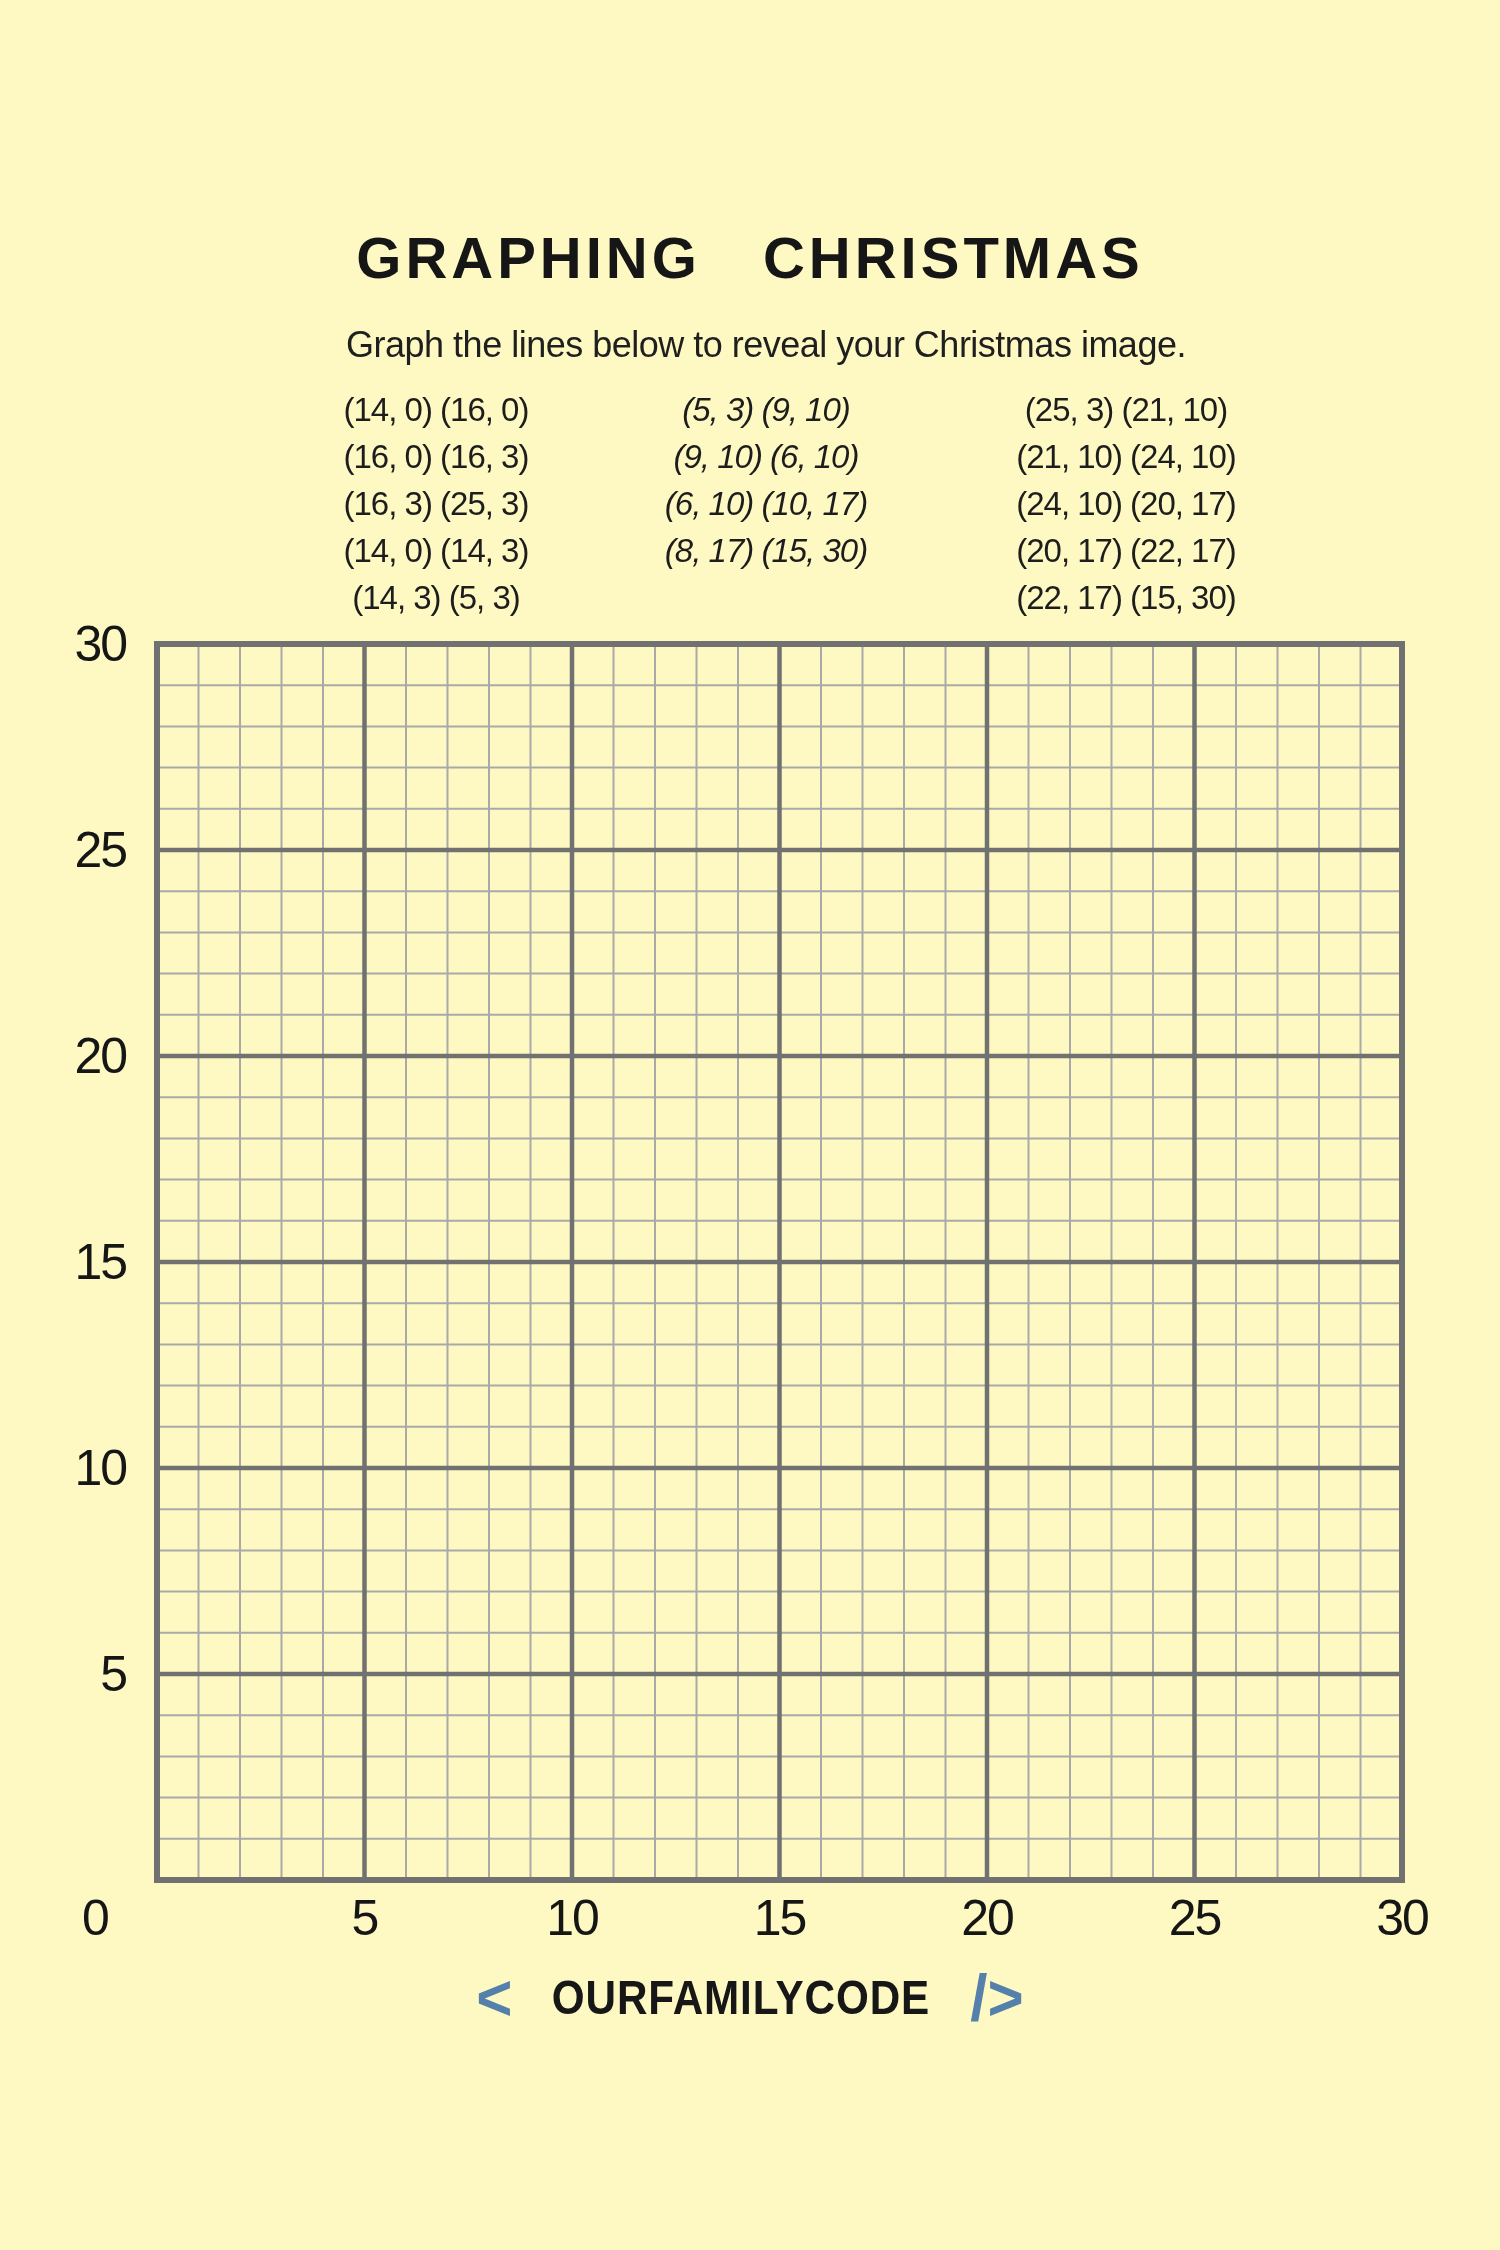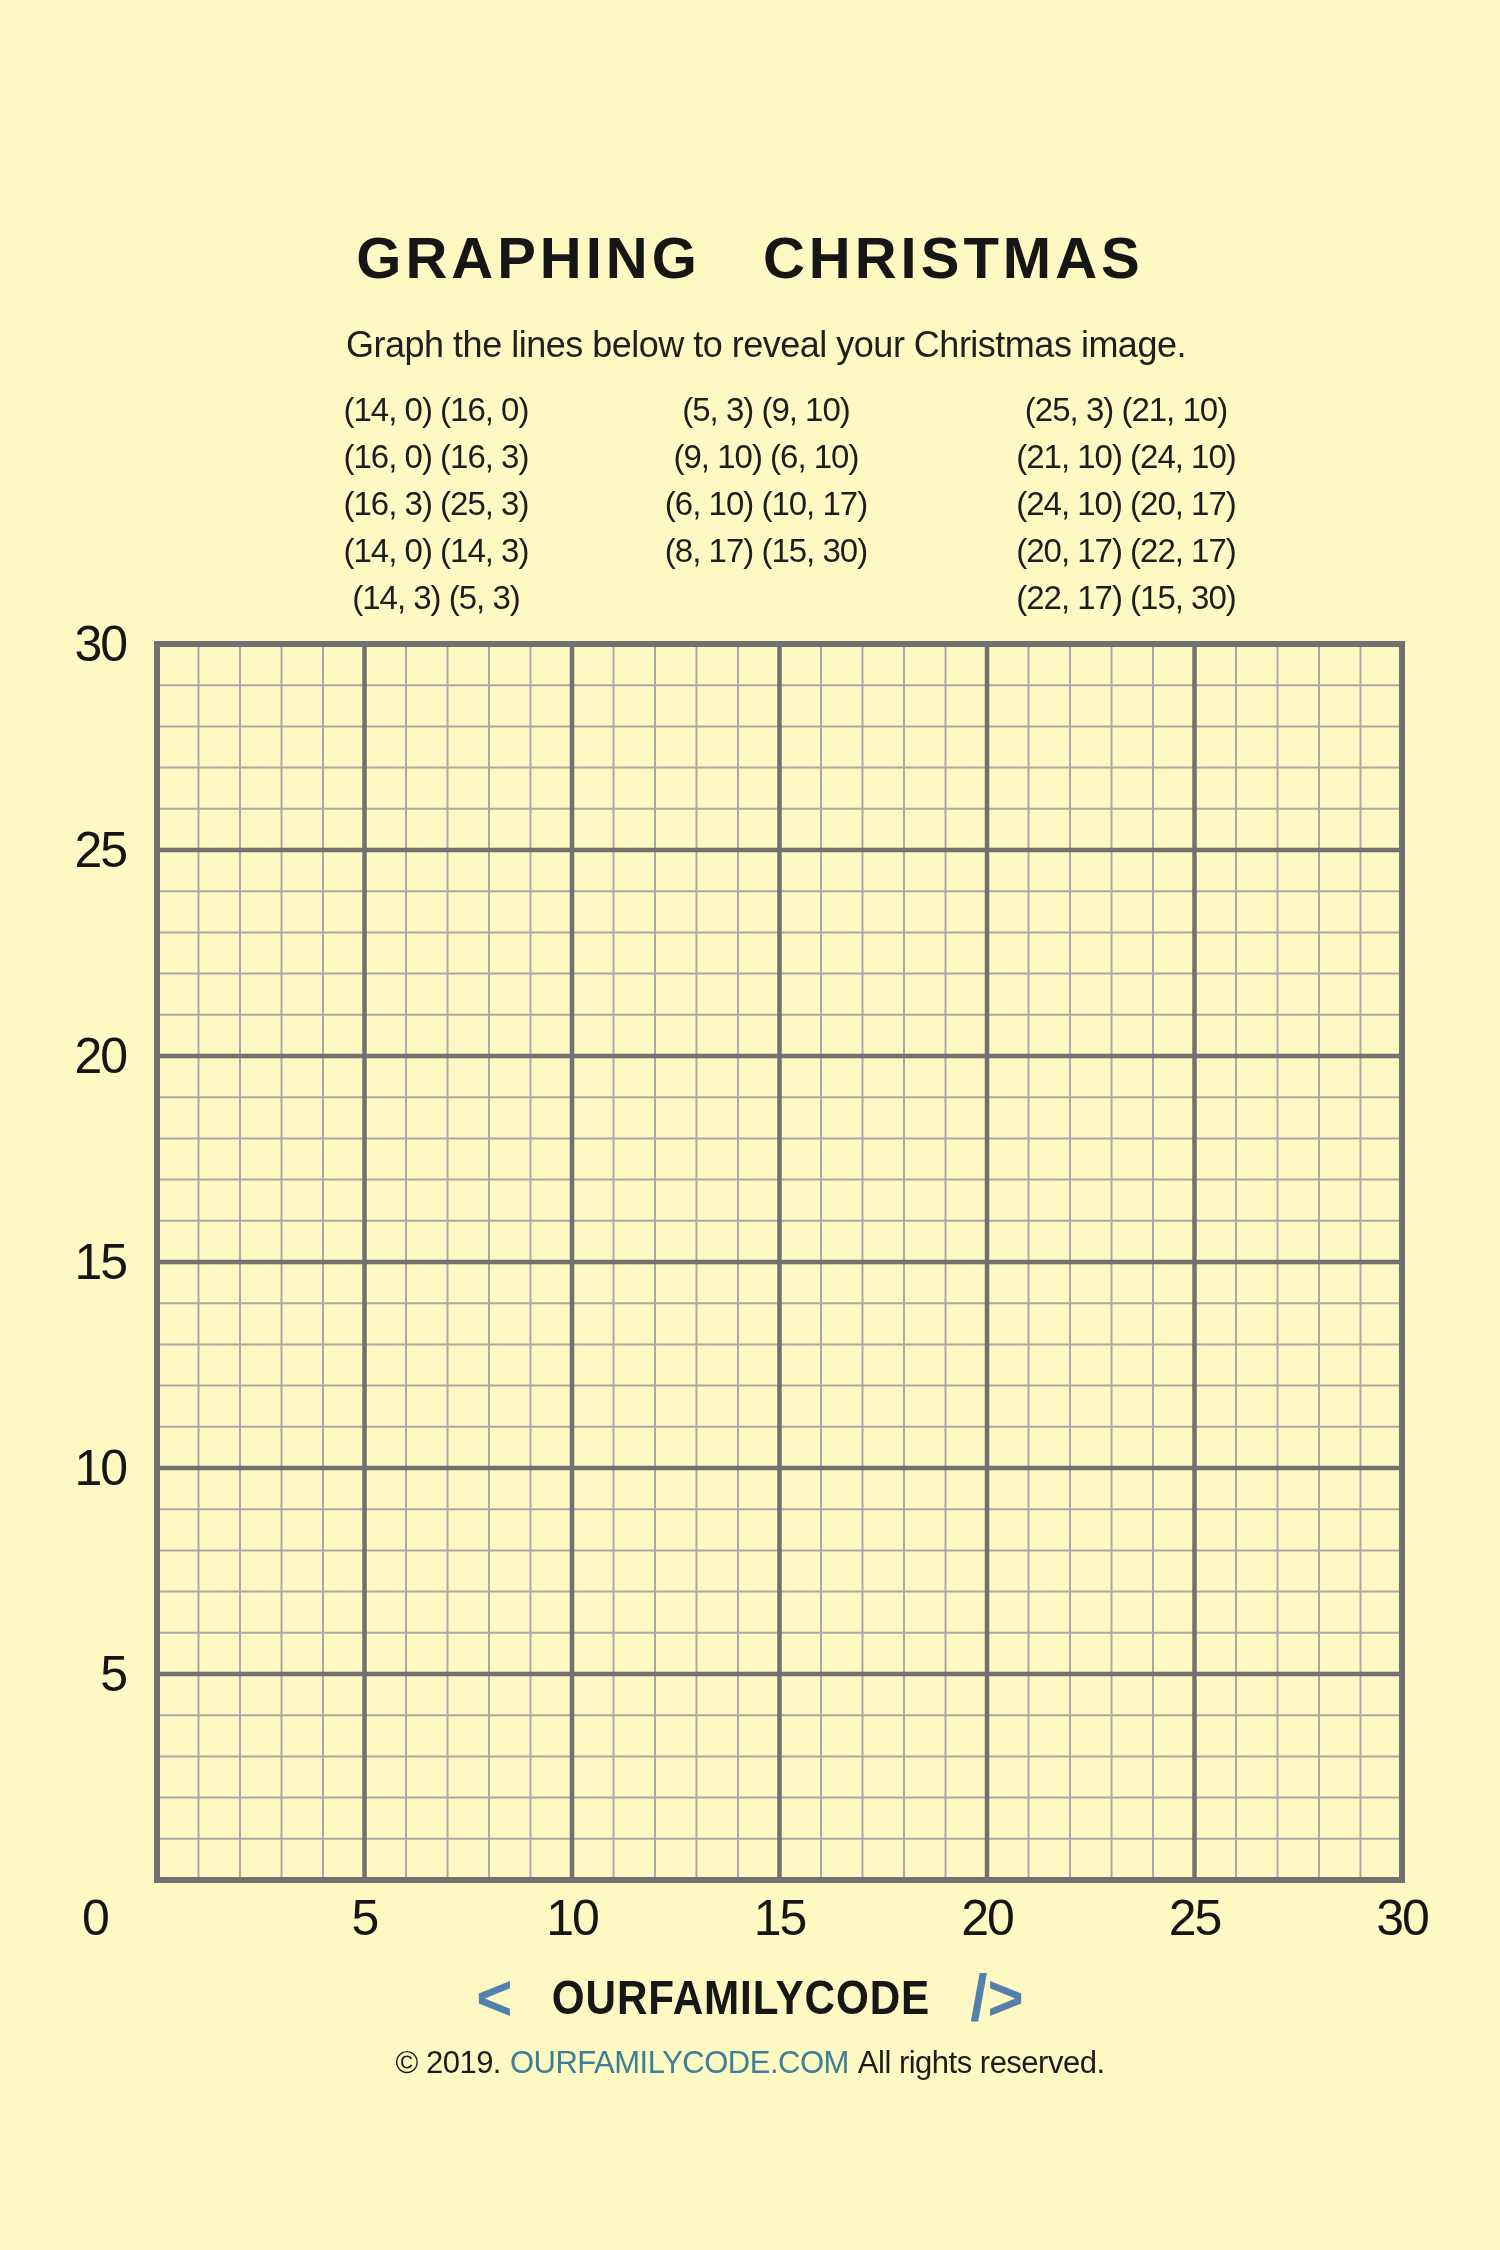--- a/index.html
+++ b/index.html
@@ -50,21 +50,21 @@
     width: 1500px;
     height: 240px;
   }
   .coord-col {
     position: absolute;
     top: 0;
     width: 320px;
     text-align: center;
   }
   .coord-col-1 { left: 260px; }
-  .coord-col-2 { left: 590px; }
+  .coord-col-2 { left: 590px; font-style: italic; }
   .coord-col-3 { left: 950px; }
   .coord-line {
     font-size: 33px;
     line-height: 47px;
     letter-spacing: -1px;
     color: #1d1d1d;
     white-space: nowrap;
   }
   #grid-svg {
     position: absolute;
@@ -258,19 +258,14 @@
       <div class="x-tick" style="left: 1332px;">30</div>
     </div>
   <div class="origin">0</div>
 
   <div class="logo">
     <span class="bracket" style="color: rgb(84, 128, 171);">&lt;</span>
     <span class="logo-text">OURFAMILYCODE</span>
     <span class="bracket" style="color: rgb(84, 128, 171);">/&gt;</span>
   </div>
 
-  <div class="copyright">
-    <span>© 2019.</span>
-    <span class="link" style="color: rgb(59, 128, 150);">OURFAMILYCODE.COM</span>
-    <span>All rights reserved.</span>
-  </div>
 
 </div>
 
 </body></html>

